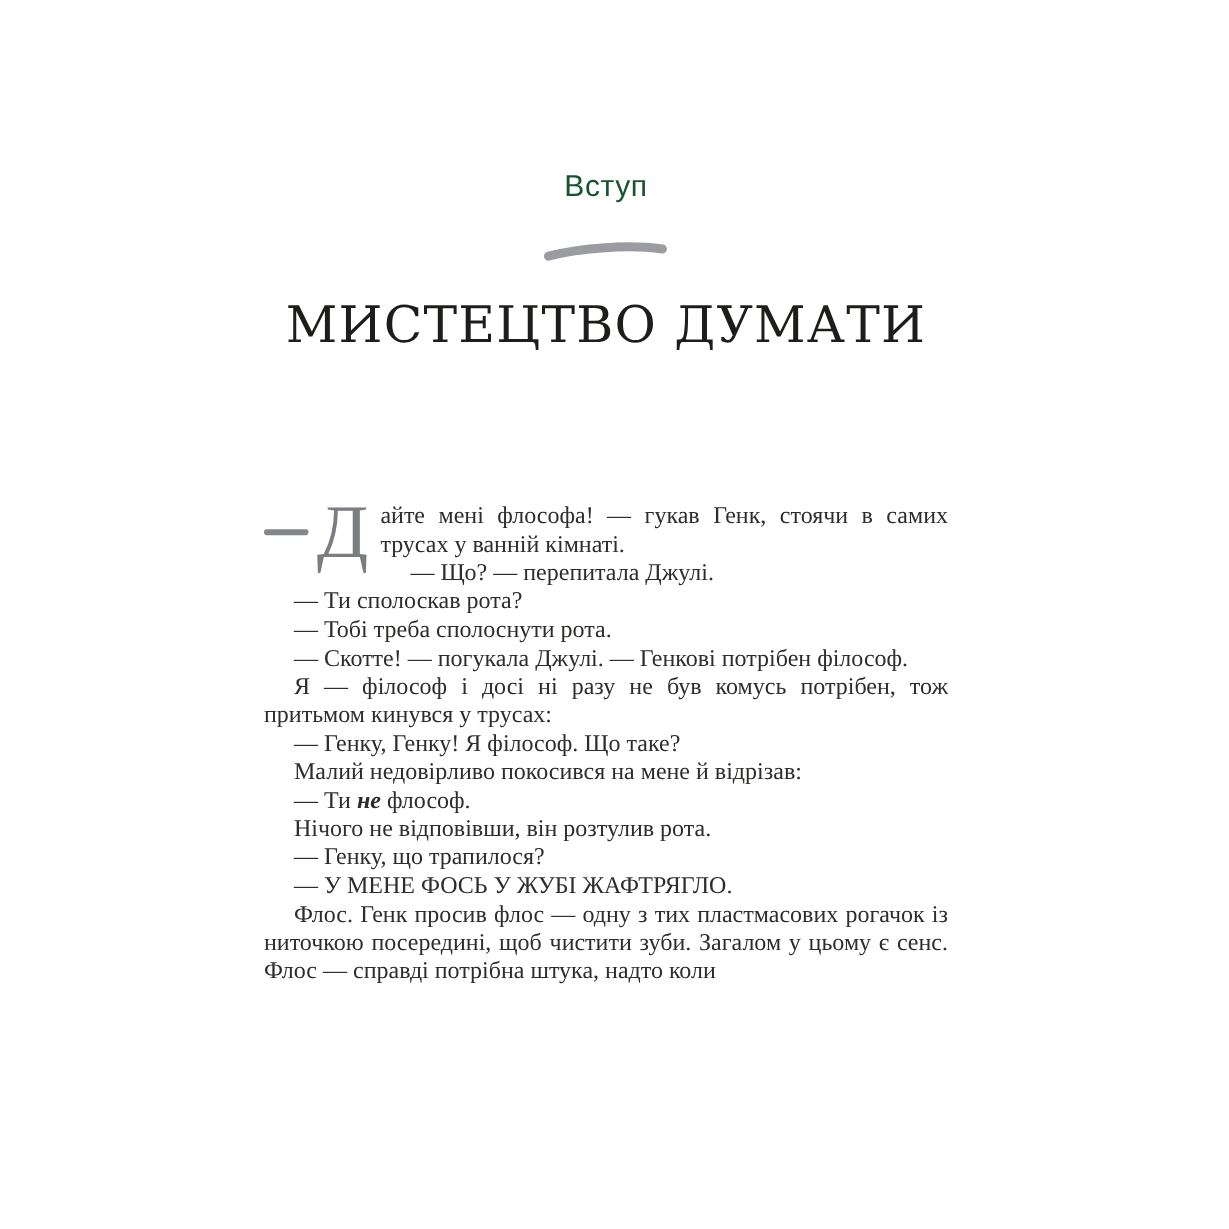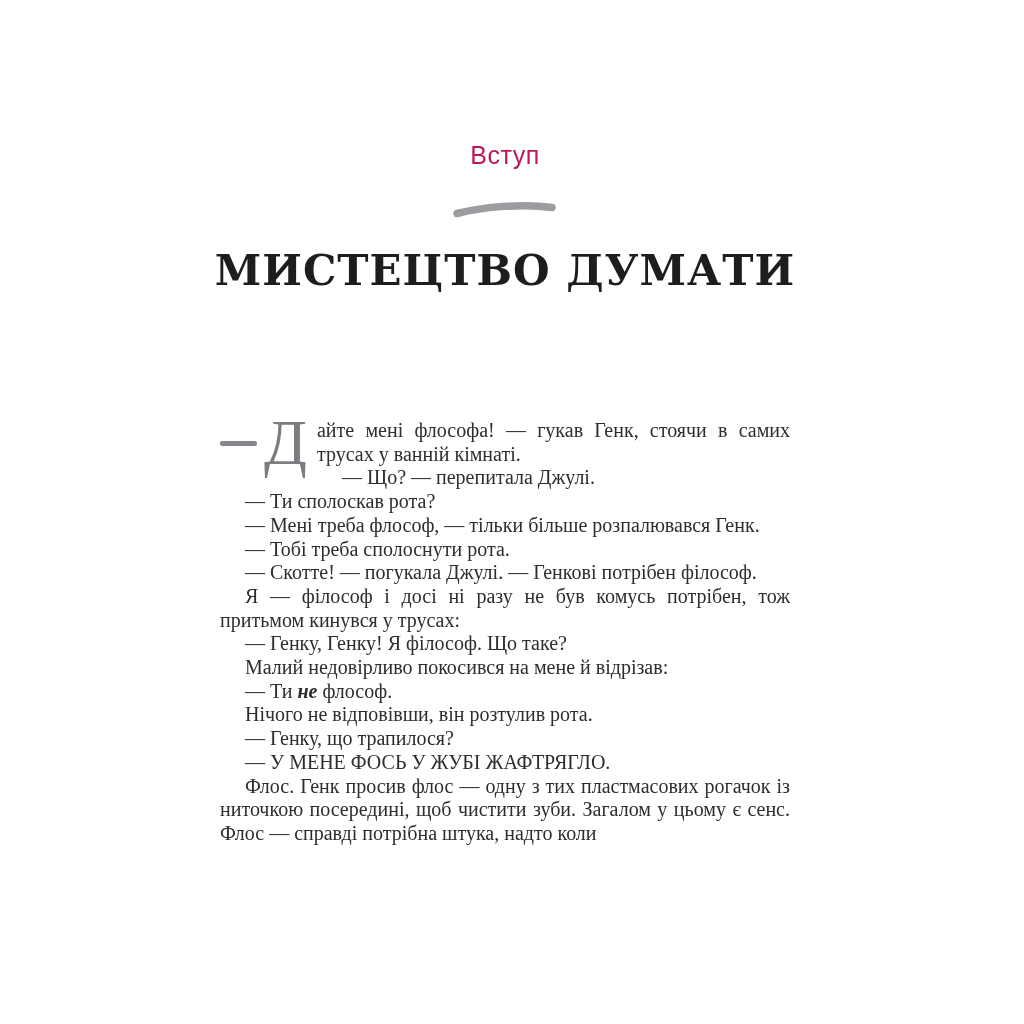--- a/index.html
+++ b/index.html
@@ -13,41 +13,41 @@
   }
   .chapter-label {
     position: absolute;
     top: 141px;
     left: 220px;
     width: 570px;
     text-align: center;
     font-family: "Liberation Sans", sans-serif;
     font-size: 25px;
     font-weight: 400;
-    color: #be185d;
+    color: #14532d;
     letter-spacing: 0.5px;
   }
   .brush-wrap {
     position: absolute;
     top: 198px;
     left: 220px;
     width: 570px;
     display: flex;
     justify-content: center;
   }
   .chapter-title {
     position: absolute;
     top: 246px;
     left: 190px;
     width: 630px;
     margin: 0;
     text-align: center;
     font-family: "DejaVu Serif", serif;
     font-size: 42px;
-    font-weight: 700;
+    font-weight: 400;
     letter-spacing: 1px;
     color: #1e1d1b;
     white-space: nowrap;
   }
   .body-text {
     position: absolute;
     top: 419px;
     left: 220px;
     width: 570px;
     font-size: 20px;
@@ -98,21 +98,20 @@
 
   <h1 class="chapter-title">МИСТЕЦТВО ДУМАТИ</h1>
 
   <div class="body-text">
       <p><span class="dc">
           <span class="dc-dash"></span>
           <span class="dc-letter">Д</span>
         </span><span>айте мені флософа! — гукав Генк, стоячи в самих трусах у ванній кімнаті.</span></p>
       <p class="indent"><span>— Що? — перепитала Джулі.</span></p>
       <p class="indent"><span>— Ти сполоскав рота?</span></p>
-      <p class="indent"><span>— Мені треба флософ, — тільки більше розпалювався Генк.</span></p>
       <p class="indent"><span>— Тобі треба сполоснути рота.</span></p>
       <p class="indent"><span>— Скотте! — погукала Джулі. — Генкові потрібен філософ.</span></p>
       <p class="indent"><span>Я — філософ і досі ні разу не був комусь потрібен, тож притьмом кинувся у трусах:</span></p>
       <p class="indent"><span>— Генку, Генку! Я філософ. Що таке?</span></p>
       <p class="indent"><span>Малий недовірливо покосився на мене й відрізав:</span></p>
       <p class="indent"><span>— Ти </span><em>не</em><span> флософ.</span></p>
       <p class="indent"><span>Нічого не відповівши, він розтулив рота.</span></p>
       <p class="indent"><span>— Генку, що трапилося?</span></p>
       <p class="indent"><span>— У МЕНЕ ФОСЬ У ЖУБІ ЖАФТРЯГЛО.</span></p>
       <p class="indent"><span>Флос. Генк просив флос — одну з тих пластмасових рогачок із ниточкою посередині, щоб чистити зуби. Загалом у цьому є сенс. Флос — справді потрібна штука, надто коли</span></p>

